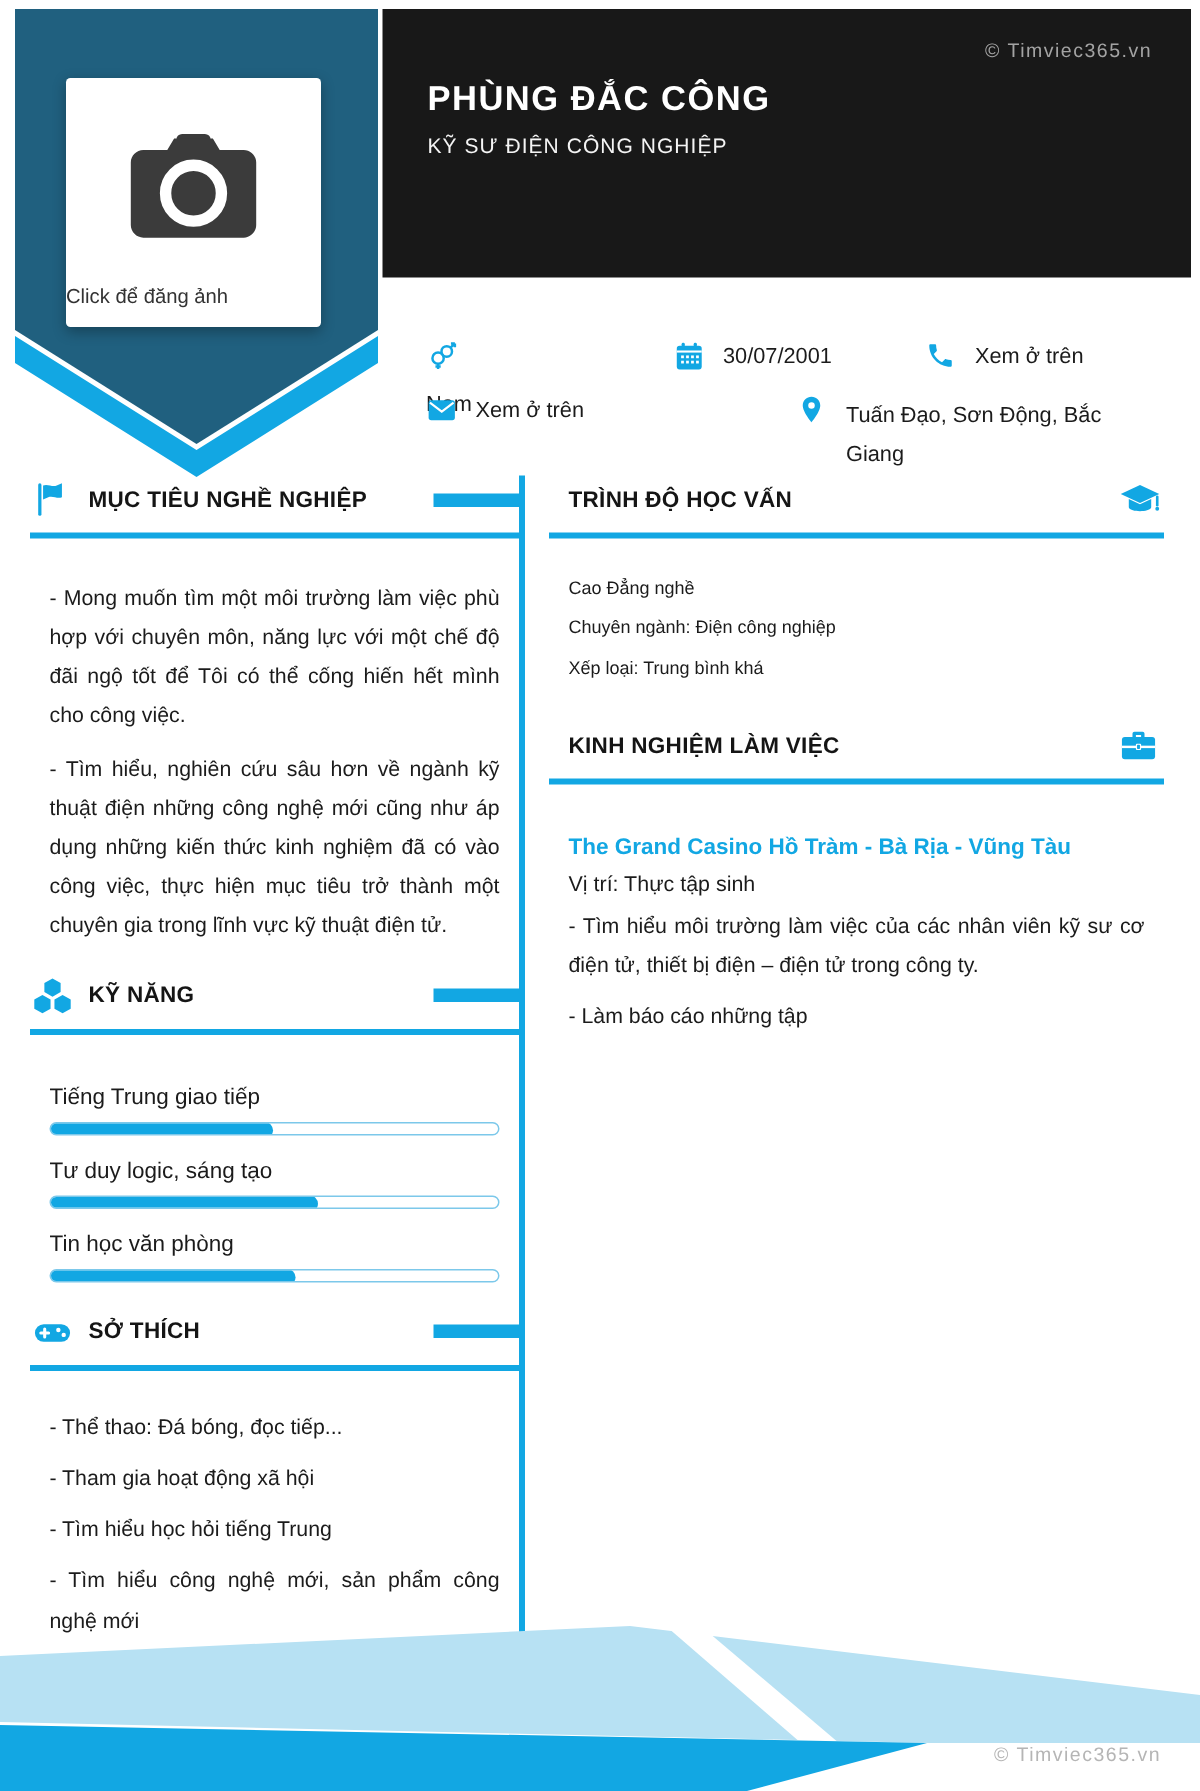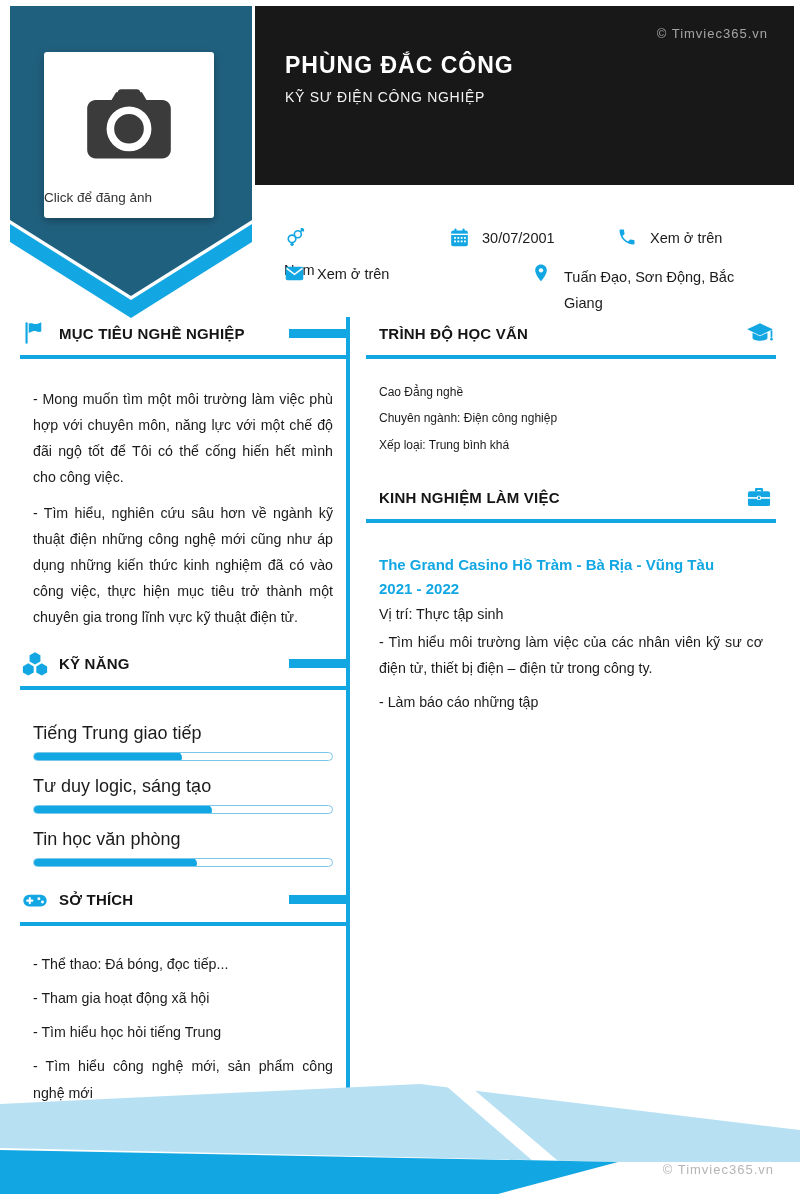--- a/index.html
+++ b/index.html
@@ -58,21 +58,21 @@
   .col-right .sec-icon { margin-left: auto; }
   .sec-underline { margin-top: 5px; height: 4px; background: #12a7e3; }
 
   .sec-body { padding: 18px 13px 0 13px; font-size: 14.2px; }
   .sec-body p { margin: 10px 0 0 0; text-align: justify; line-height: 1.83; }
 
   .col-left .sec + .sec { margin-top: 16px; }
 
   
   .skill { margin-top: 15px; }
-  .skill-label { font-size: 18px; }
+  .skill-label { font-size: 15px; }
   .skill-track {
     margin-top: 8px; height: 9px; border: 1px solid #7cc8ea; border-radius: 6px;
     background: #fff; position: relative; overflow: hidden;
   }
   .skill-fill { position: absolute; left: -1px; top: -1px; height: 11px; background: #12a7e3; border-radius: 6px; }
 
   
   .hobby-list p { margin: 7px 0 0 0; line-height: 1.9; text-align: justify; }
 
   
@@ -295,21 +295,20 @@
             <rect x="1.8" y="6.7" width="20.4" height="13.7" rx="1.8"></rect>
             <rect x="1.8" y="12.1" width="20.4" height="1.5" fill="#fff"></rect>
             <rect x="10.4" y="10.9" width="3.2" height="3.9" rx=".6" fill="#fff"></rect>
             <rect x="11.1" y="11.6" width="1.8" height="2.5" rx=".4" fill="#12a7e3"></rect>
           </svg>
         </span>
       </div>
       <div class="sec-underline"></div>
       <div class="sec-body">
         <div class="xp-company">The Grand Casino Hồ Tràm - Bà Rịa - Vũng Tàu</div>
-        <div class="xp-period">2021 - 2022</div>
         <div class="xp-position">Vị trí: Thực tập sinh</div>
         <div class="xp-details">
           <p>- Tìm hiểu môi trường làm việc của các nhân viên kỹ sư cơ điện tử, thiết bị điện – điện tử trong công ty.</p>
           <p>- Làm báo cáo những tập</p>
         </div>
       </div>
     </section>
 
   </div>
 

